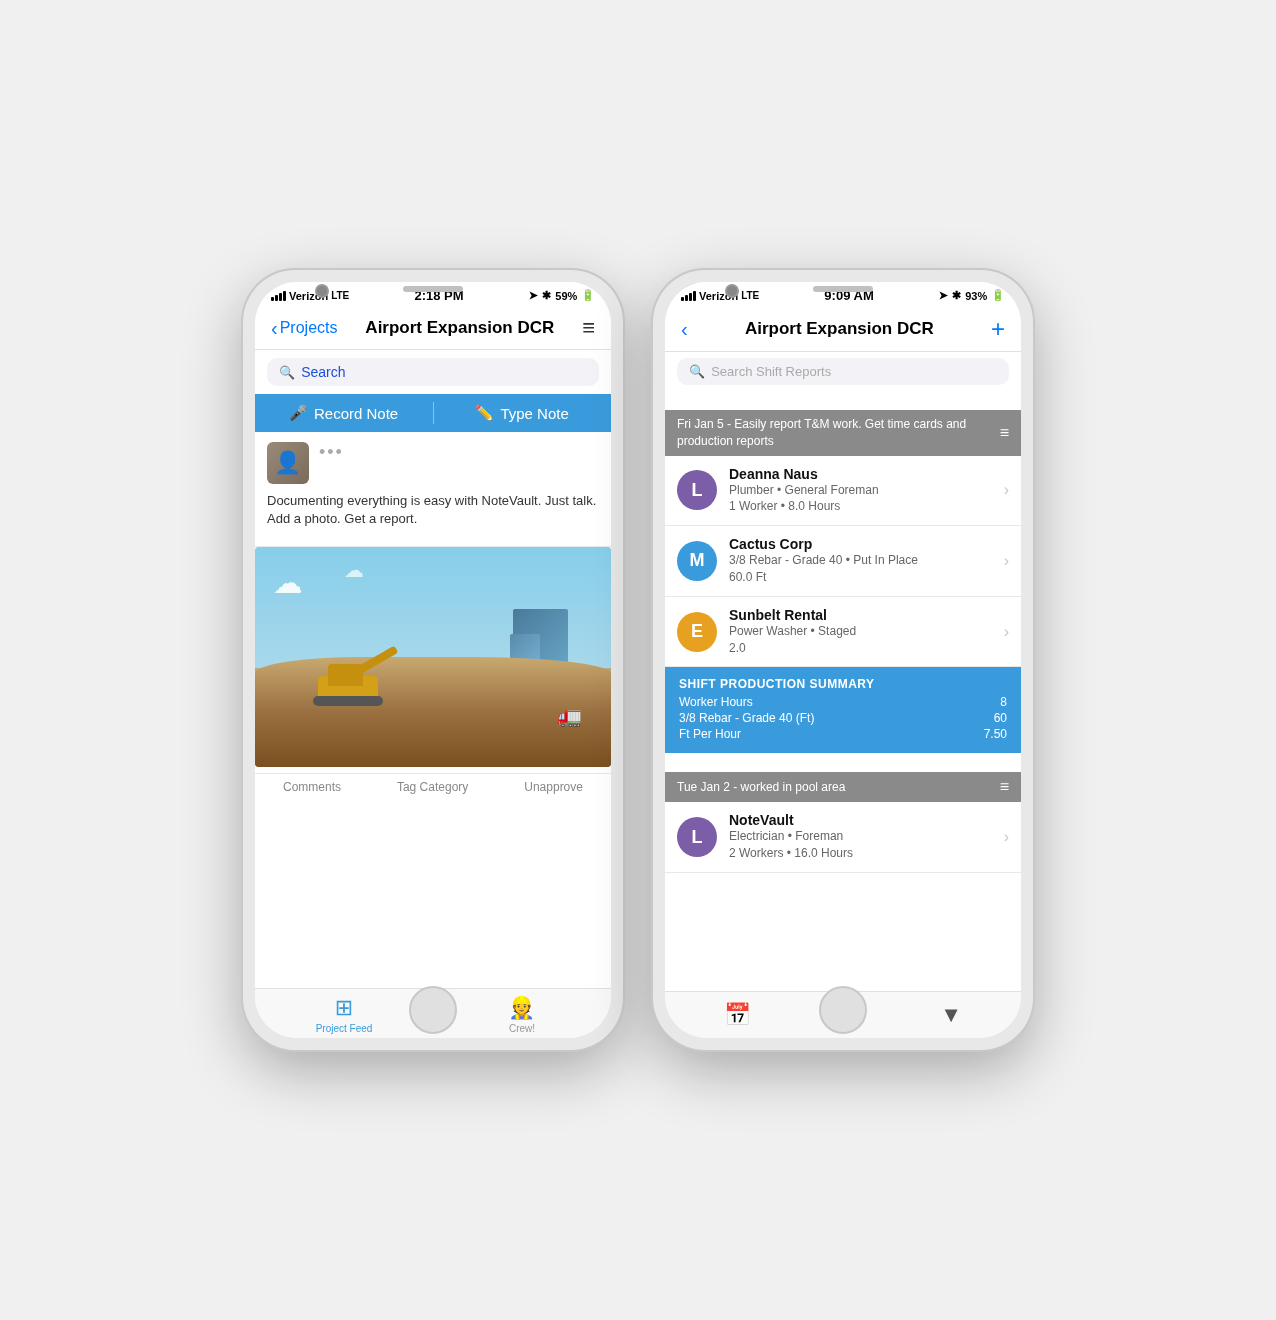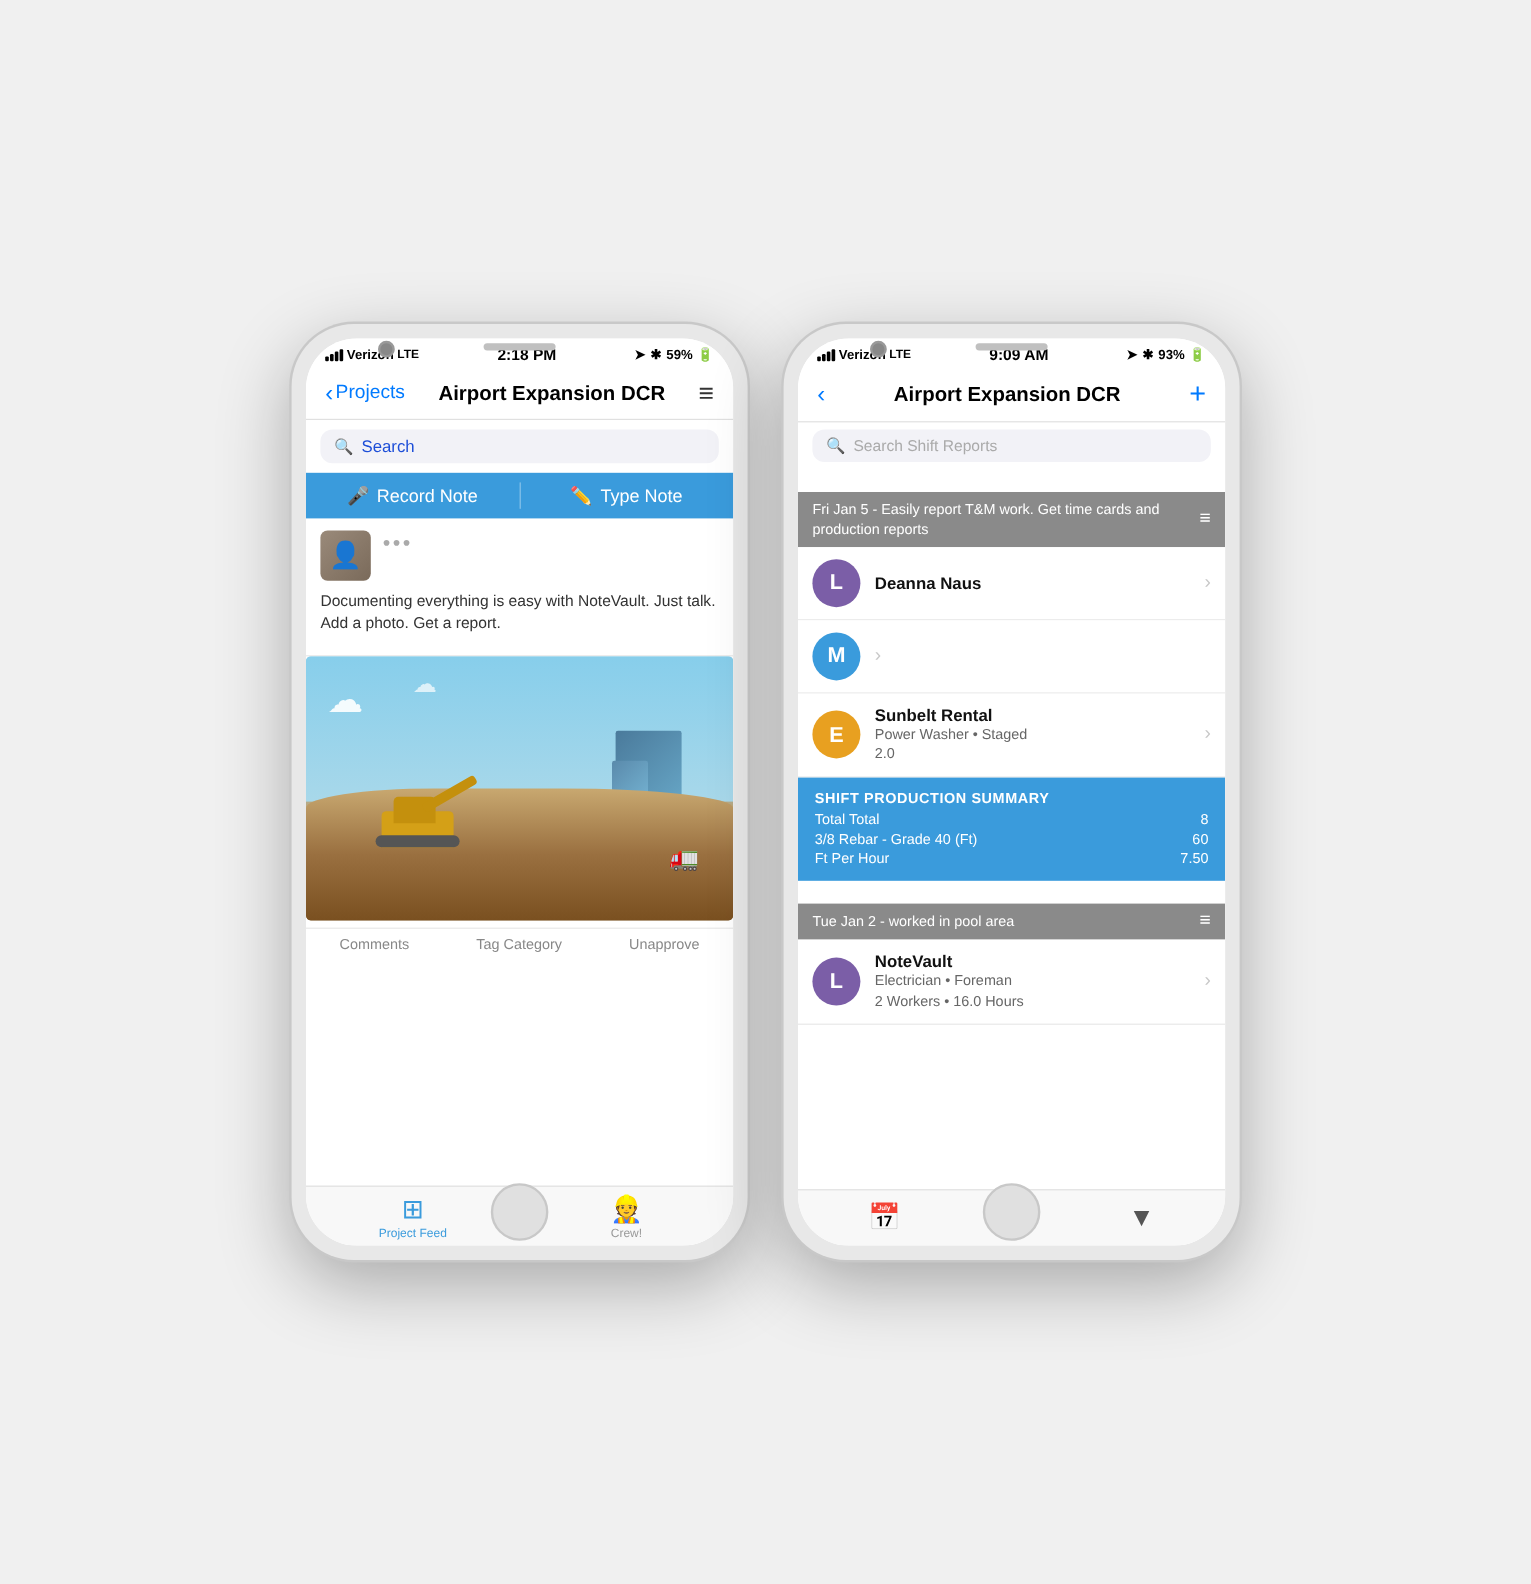--- a/index.html
+++ b/index.html
@@ -466,46 +466,51 @@
           <span style="flex:1;font-size:12px;line-height:1.4">Fri Jan 5 - Easily report T&amp;M work. Get time cards and production reports</span>
           <span style="font-size:16px;margin-left:8px">≡</span>
         </div>
 
         <div class="list-item">
           <div class="list-avatar" style="background:#7b5ea7">
             <span>L</span>
           </div>
           <div class="list-content">
             <div class="list-name">Deanna Naus</div>
+            <div class="list-sub">Plumber • General Foreman<br>1 Worker • 8.0 Hours</div>
           </div>
           <span class="list-chevron">›</span>
         </div>
 
         <div class="list-item">
           <div class="list-avatar" style="background:#3a9bdc">
             <span>M</span>
           </div>
+          <div class="list-content">
+            <div class="list-name">Cactus Corp</div>
+            <div class="list-sub">3/8 Rebar - Grade 40 • Put In Place<br>60.0 Ft</div>
+          </div>
           <span class="list-chevron">›</span>
         </div>
 
         <div class="list-item">
           <div class="list-avatar" style="background:#e8a020">
             <span>E</span>
           </div>
           <div class="list-content">
             <div class="list-name">Sunbelt Rental</div>
             <div class="list-sub">Power Washer • Staged<br>2.0</div>
           </div>
           <span class="list-chevron">›</span>
         </div>
 
         <div class="summary-block">
           <div class="summary-title">SHIFT PRODUCTION SUMMARY</div>
           <div class="summary-row">
-            <span>Total Total</span>
+            <span>Worker Hours</span>
             <span>8</span>
           </div>
           <div class="summary-row">
             <span>3/8 Rebar - Grade 40 (Ft)</span>
             <span>60</span>
           </div>
           <div class="summary-row">
             <span>Ft Per Hour</span>
             <span>7.50</span>
           </div>

